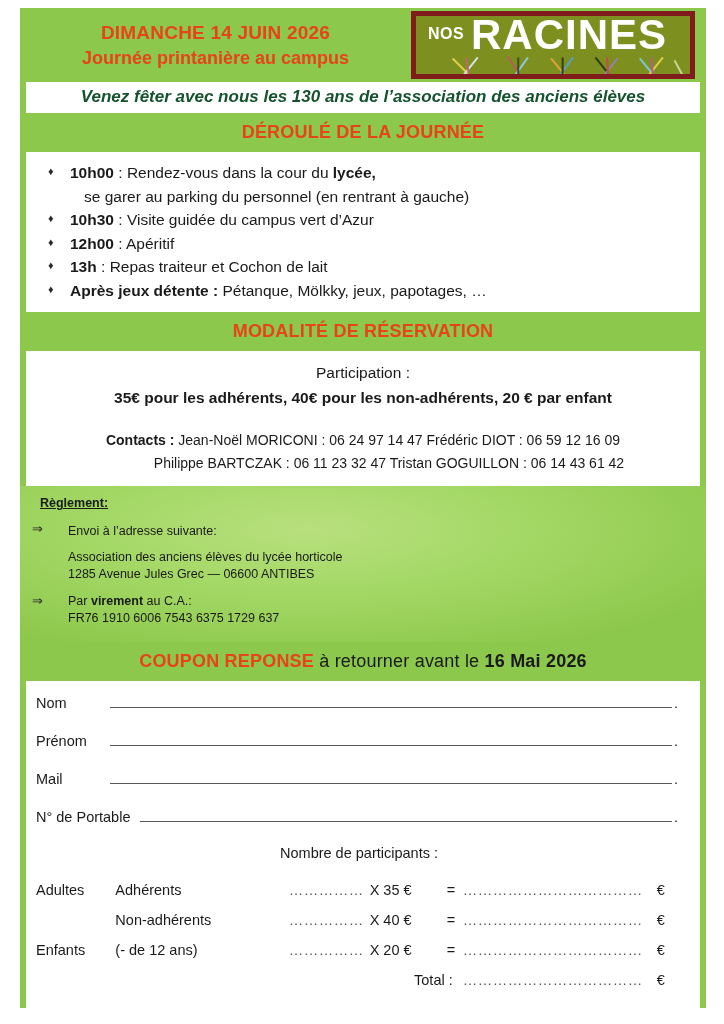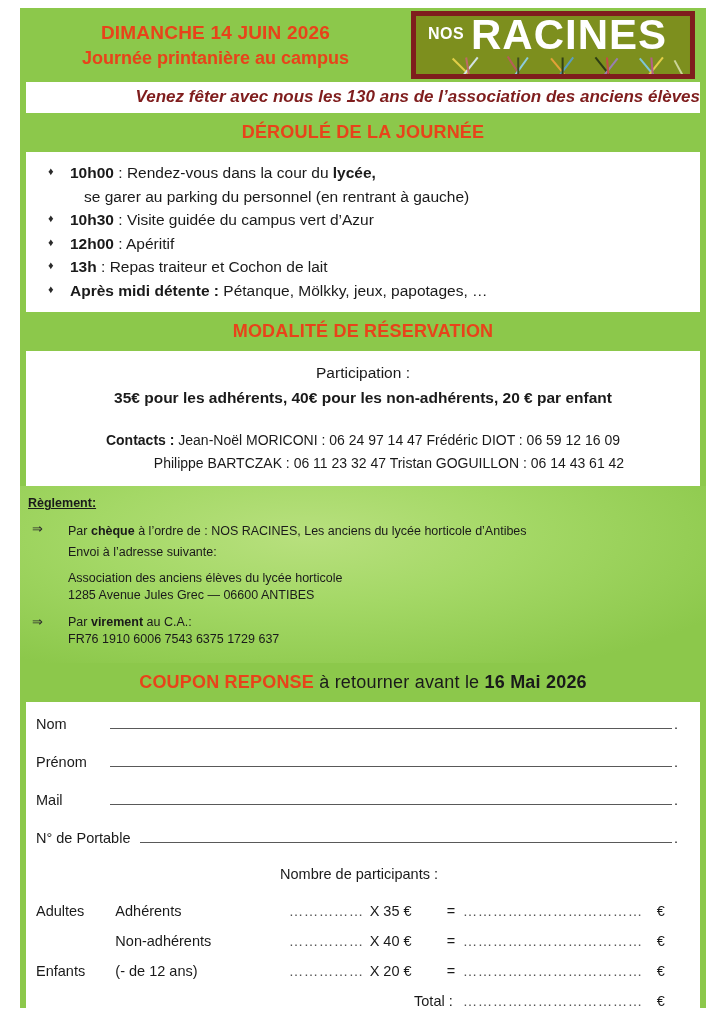--- a/index.html
+++ b/index.html
@@ -102,25 +102,25 @@
     z-index: 3;
     white-space: nowrap;
     margin-top: 32px;
   }
 
   
   .banner {
     background: #ffffff;
     margin: 0 6px;
     padding: 5px 0 6px 0;
-    text-align: right;
+    text-align: center;
     font-style: italic;
     font-weight: bold;
     font-size: 17px;
-    color: #7f1d1d;
+    color: #14532d;
   }
 
   
   .sec-title {
     text-align: center;
     color: #e8431a;
     font-weight: bold;
     font-size: 18px;
     padding: 9px 0 9px 0;
     letter-spacing: 0.2px;
@@ -198,21 +198,21 @@
   .reglement {
     background: radial-gradient(ellipse at 42% 28%, #b8e07e 0%, #a4d866 38%, #8cc84b 85%);
     padding: 10px 0 14px 0;
     font-size: 12.5px;
     color: #1a1a1a;
   }
   .regl-title {
     font-weight: bold;
     font-size: 12.5px;
     text-decoration: underline;
-    padding-left: 8px;
+    padding-left: 20px;
     margin-bottom: 11px;
   }
   .regl-row {
     display: flex;
     align-items: flex-start;
     padding-left: 12px;
     margin-bottom: 2px;
   }
   .regl-arrow {
     width: 36px;
@@ -342,21 +342,21 @@
         <div class="sch-row">
           <span class="sch-bullet">♦</span>
           <span class="sch-text">
             <b>13h</b><span> : </span><span>Repas traiteur et Cochon de lait</span>
           </span>
         </div>
 
         <div class="sch-row">
           <span class="sch-bullet">♦</span>
           <span class="sch-text">
-            <b>Après midi détente</b><b> : </b><span>Pétanque, Mölkky, jeux, papotages, …</span>
+            <b>Après jeux détente</b><b> : </b><span>Pétanque, Mölkky, jeux, papotages, …</span>
           </span>
         </div>
 
       </div>
     </div>
 
     <div class="sec-title">MODALITÉ DE RÉSERVATION</div>
     <div class="panel">
       <div class="resa">
         <div class="resa-part">Participation :</div>
@@ -367,21 +367,20 @@
         </div>
       </div>
     </div>
 
     <div class="reglement">
       <div class="regl-title">Règlement:</div>
 
       <div class="regl-row">
         <span class="regl-arrow">⇒</span>
         <span class="regl-body">
-          <div class="ln"><span>Par </span><b>chèque</b><span> à l’ordre de : NOS RACINES, Les anciens du lycée horticole d’Antibes</span></div>
           <div class="ln">Envoi à l’adresse suivante:</div>
           <div class="ln tight" style="margin-top:7px">Association des anciens élèves du lycée horticole</div>
           <div class="ln tight">1285 Avenue Jules Grec — 06600 ANTIBES</div>
         </span>
       </div>
 
       <div class="regl-gap"></div>
 
       <div class="regl-row">
         <span class="regl-arrow">⇒</span>

